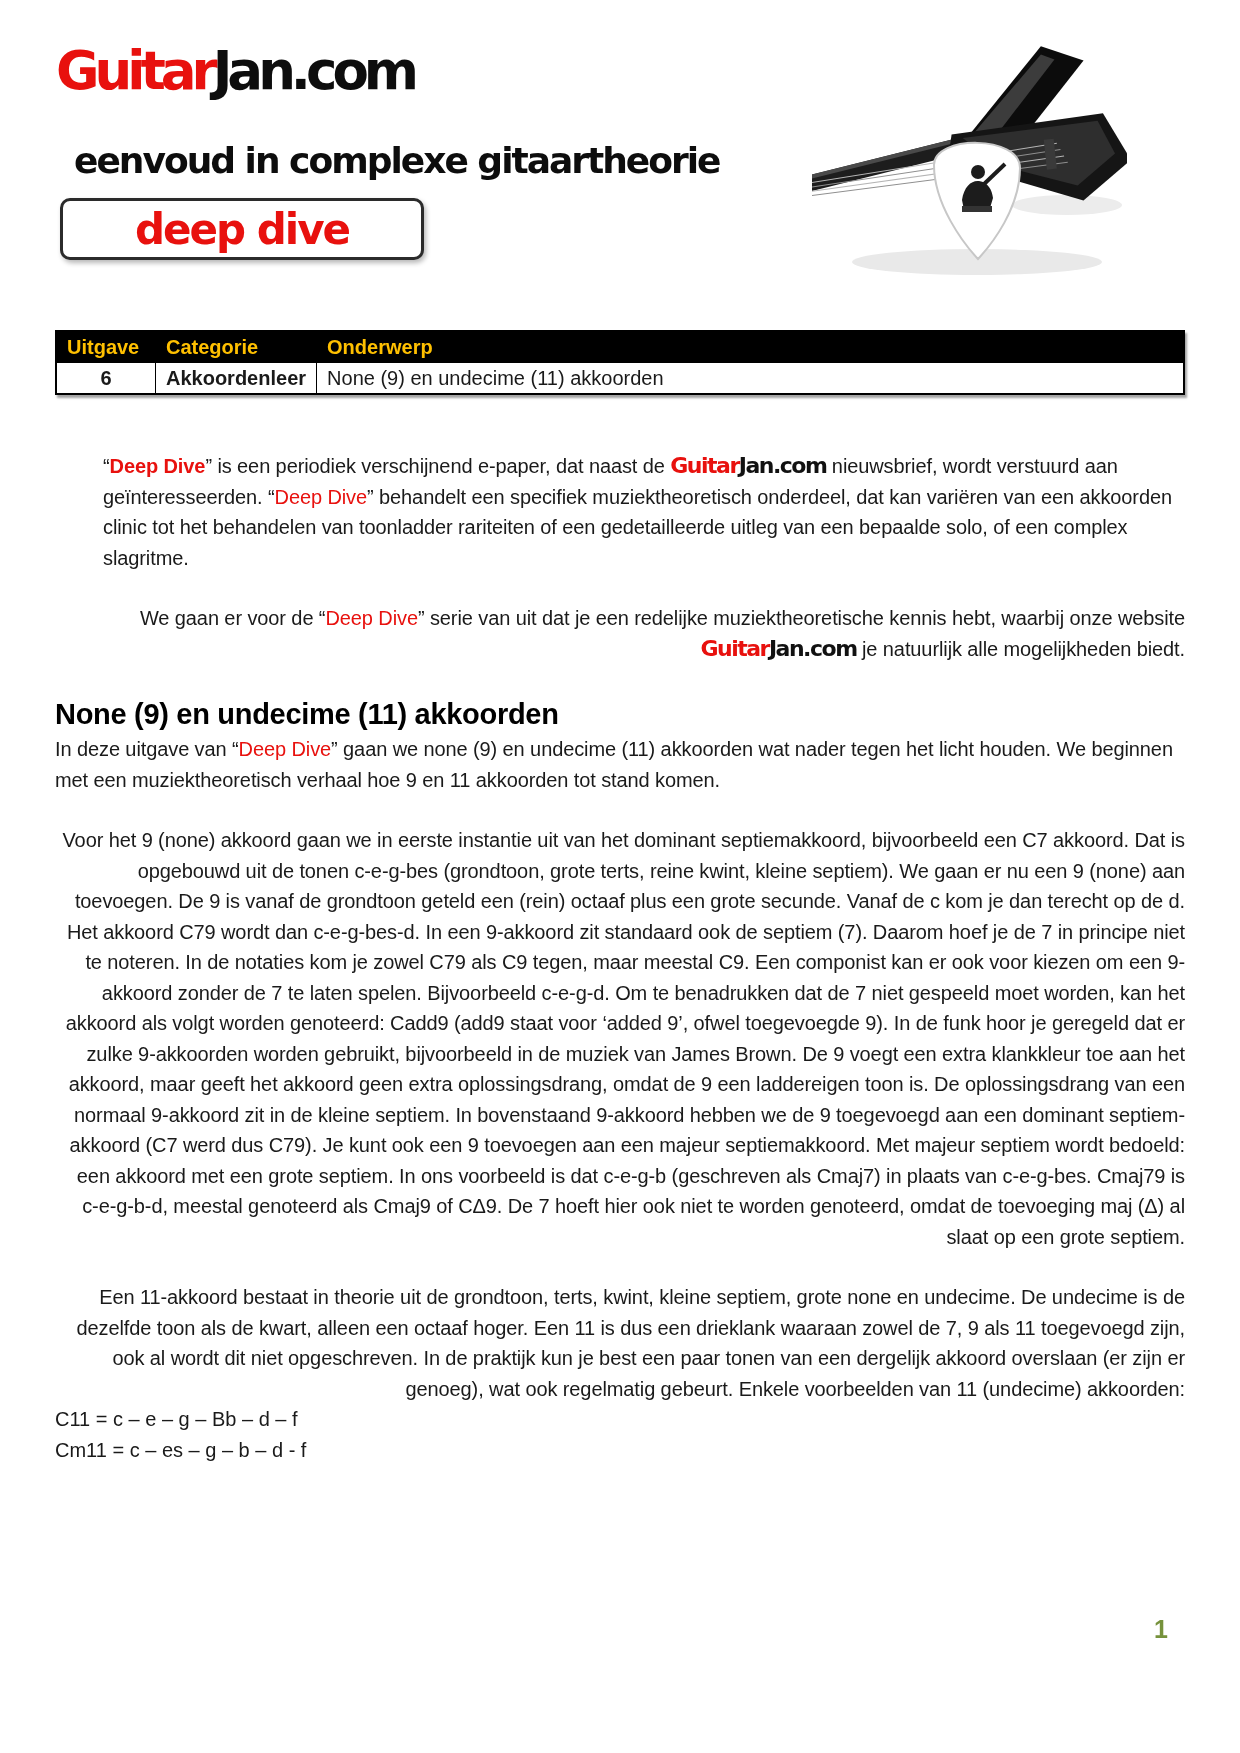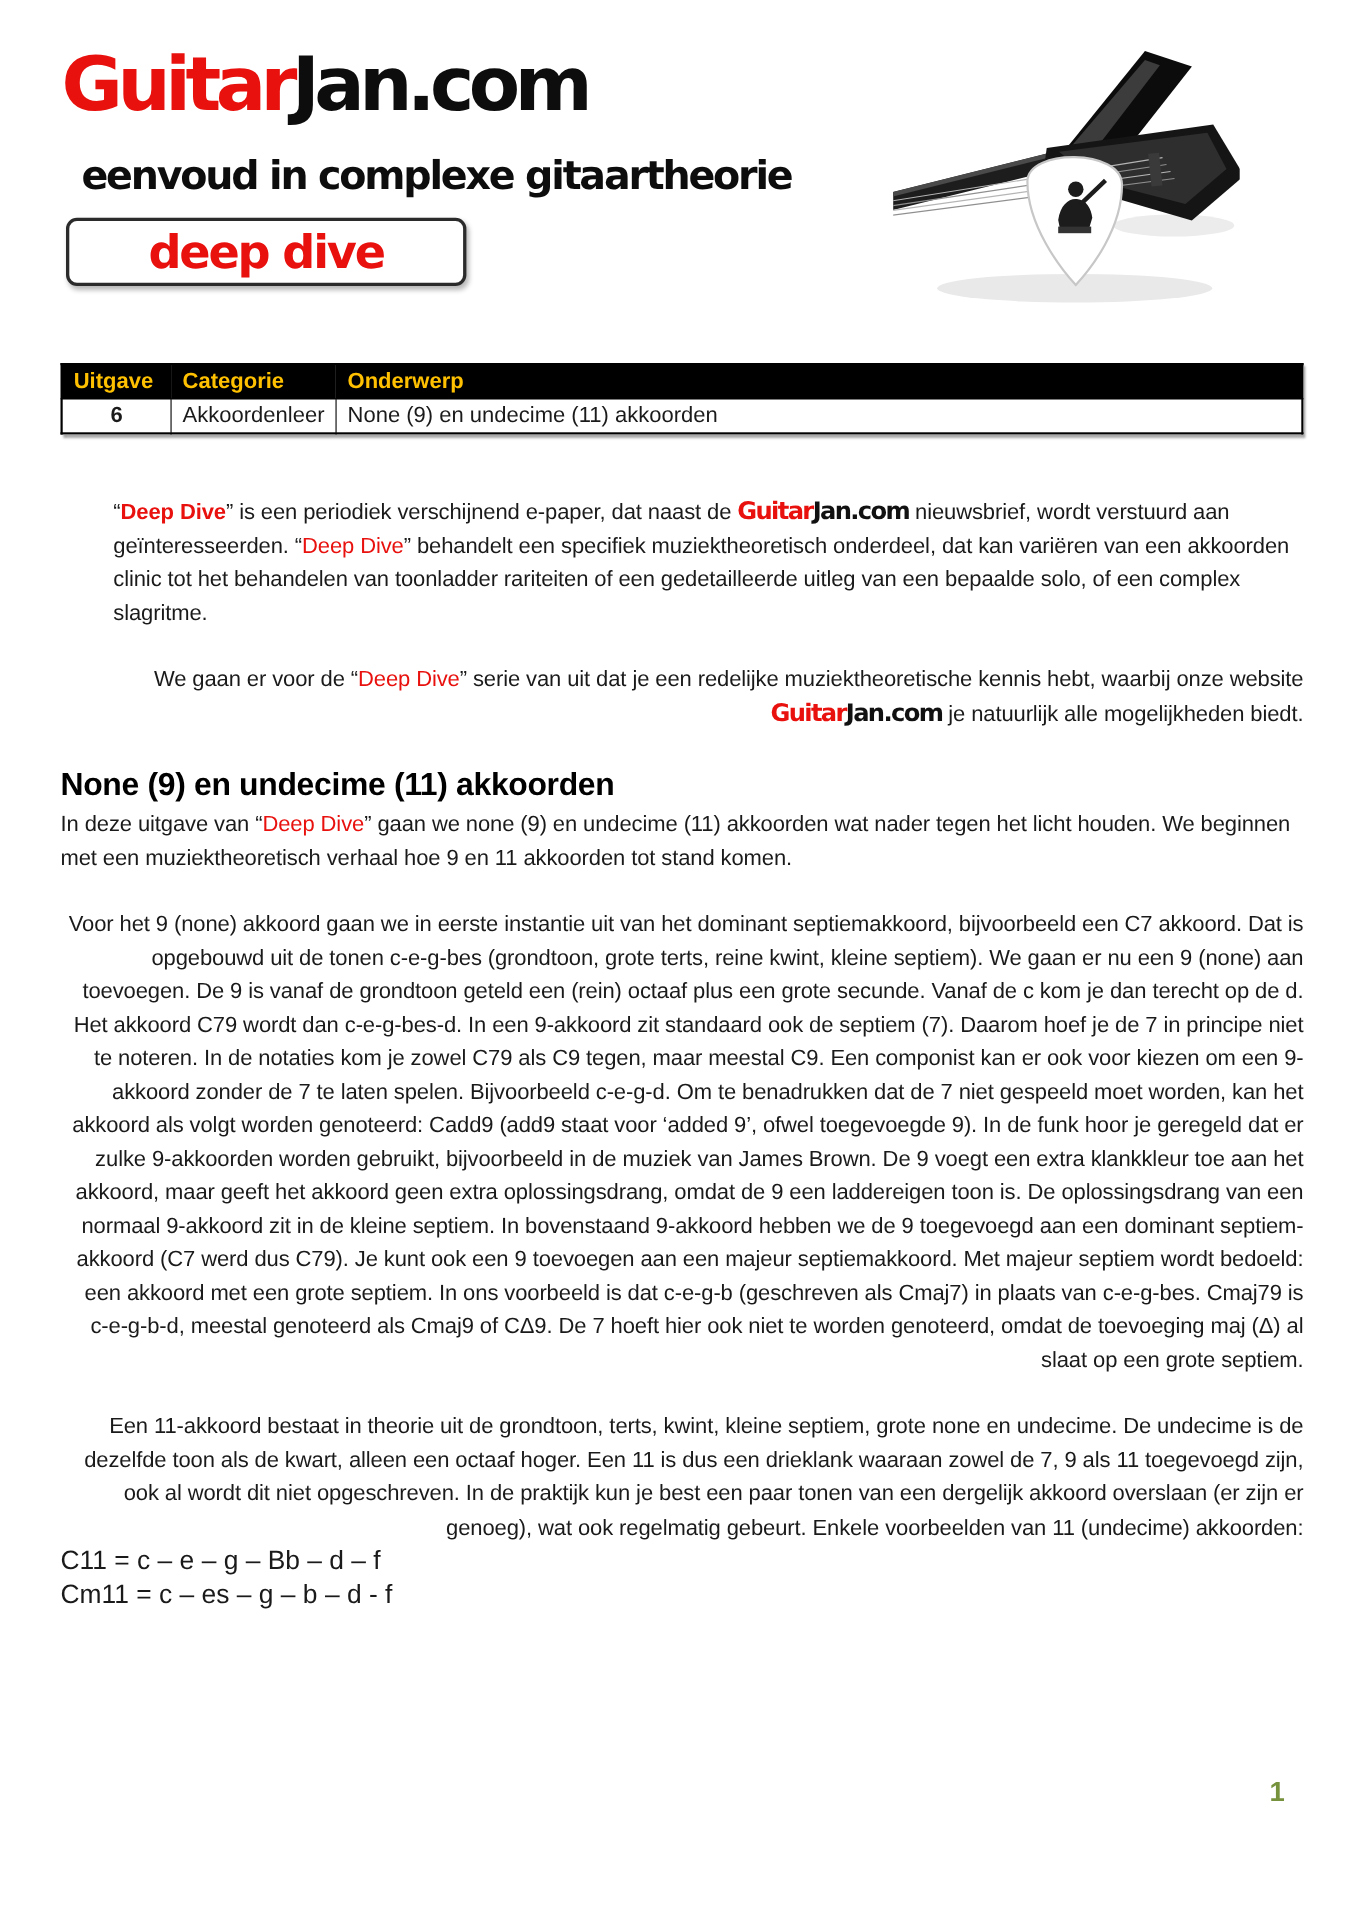--- a/index.html
+++ b/index.html
@@ -10,21 +10,21 @@
     background: #ffffff;
     font-family: "Liberation Sans", sans-serif;
     color: #1a1a1a;
     overflow: hidden;
   }
 
   
   .logo {
     position: absolute; left: 56px; top: 44px;
     font-family: "DejaVu Sans", sans-serif;
-    font-weight: bold; font-size: 68px; line-height: 1;
+    font-weight: bold; font-size: 53px; line-height: 1;
     letter-spacing: -5px; white-space: nowrap;
   }
   .logo .red { color:#e8110e; }
   .logo .blk { color:#0d0d0d; }
   .tagline {
     position: absolute; left: 74px; top: 140px;
     font-family: "DejaVu Sans", sans-serif;
     font-weight: bold; font-size: 36px; letter-spacing: -2px;
     color: #0d0d0d; white-space: nowrap;
   }
@@ -53,21 +53,21 @@
     border: 1px solid #000; padding: 3px 10px;
     font-size: 20px; line-height: 24px;
   }
   .issue-table th {
     background: #000; color: #FFC000;
     font-weight: bold; text-align: left;
   }
   .issue-table { border: 2px solid #000; }
   .c-uitgave { width: 78px; text-align: center; font-weight: bold; }
   th.h-uitgave { width: 78px; }
-  .c-categorie { width: 128px; font-weight: normal; }
+  .c-categorie { width: 128px; font-weight: bold; }
   th.h-categorie { width: 128px; }
 
   
   .body-p {
     margin: 0; font-size: 20px; line-height: 30.5px;
     letter-spacing: -0.1px; color: #1a1a1a;
   }
   .p-first { margin-top: 56px; margin-left: 48px; }
   .p-gap   { margin-top: 30px; text-align: right; }
   .p-small-gap { }
@@ -76,21 +76,21 @@
     font-size: 29px; line-height: 40px; font-weight: bold;
     color: #000; letter-spacing: -0.3px;
   }
   .r  { color: #e8110e; }
   .b  { font-weight: bold; }
   .lg { font-family: "DejaVu Sans", sans-serif; font-weight: bold;
         font-size: 22px; letter-spacing: -1.5px; }
   .lg-r { color: #e8110e; }
   .lg-k { color: #111; }
   .chord {
-    font-size: 24px; line-height: 30.5px; color: #1a1a1a;
+    font-size: 20px; line-height: 30.5px; color: #1a1a1a;
   }
   .page-number {
     position: absolute; right: 72px; top: 1615px;
     font-size: 25px; font-weight: bold; color: #76923C;
   }
 </style>
 </head>
 <body>
 
 <div class="page">

